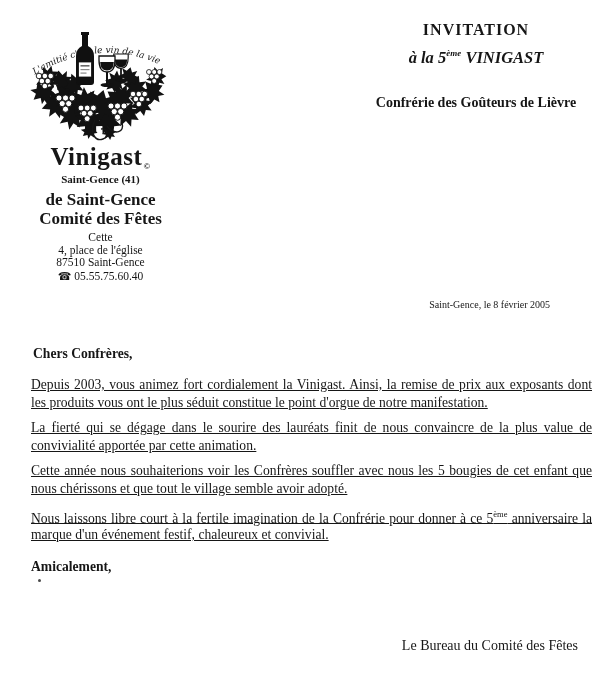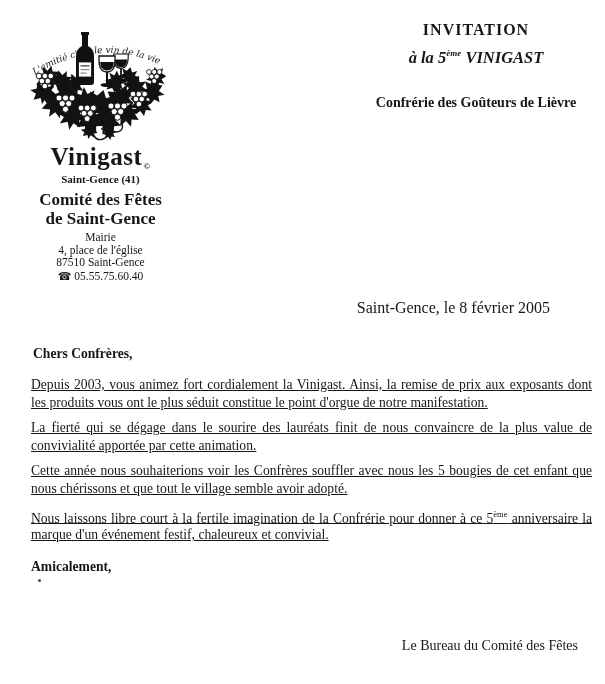--- a/index.html
+++ b/index.html
@@ -21,21 +21,21 @@
   .addr{position:absolute;left:0;top:231px;width:185px;font-size:11.5px;line-height:12.5px;}
   .addr .phone-row{margin-top:1px;}
   .phone-glyph{font-family:"DejaVu Sans",sans-serif;font-size:11px;margin-right:3px;}
   
   .title-block{position:absolute;left:365px;top:20px;width:222px;text-align:center;font-weight:bold;}
   .title-line1{font-size:16px;letter-spacing:1px;line-height:19px;}
   .title-line2{font-size:16.5px;line-height:28px;font-style:italic;}
   .title-line2 sup{font-size:9px;}
   .subtitle{margin-top:23px;font-size:14px;}
   
-  .dateline{position:absolute;top:299px;right:55px;font-size:16px;}
+  .dateline{position:absolute;top:299px;right:55px;font-size:10px;}
   .letter-body{position:absolute;left:31px;right:13px;top:345px;font-size:13.6px;line-height:17.3px;}
   .salutation{margin:0 0 14px 2px;font-weight:bold;}
   .letter-body p{margin:0 0 8.5px 0;text-align:justify;text-decoration:underline;}
   .letter-body p sup{font-size:8.5px;}
   .valediction{margin-top:14px;font-weight:bold;}
   .artifact-dot{position:absolute;left:38px;top:579px;width:3px;height:3px;border-radius:50%;background:#4a4a4a;}
   .signature{position:absolute;top:638px;right:27px;font-size:14px;}
   
   .logo-art .ink{fill:#121212;}
   .logo-art .outline{fill:#ffffff;stroke:#121212;}
@@ -126,26 +126,26 @@
       <g fill="none" stroke="#161616" stroke-width="1.4">
         <path d="M70,106 C64,118 70,128 78,125 C84,123 83,114 76,115"></path>
         <path d="M82,112 C90,122 100,118 97,109"></path>
       </g>
     </svg>
 
     <div class="wordmark"><span>Vinigast</span><span class="tm">©</span></div>
     <div class="logo-city">Saint-Gence (41)</div>
 
     <div class="committee">
+      <div>de Saint-Gence</div>
       <div>Comité des Fêtes</div>
-      <div>de Saint-Gence</div>
     </div>
 
     <div class="addr">
-      <div>Mairie</div>
+      <div>Cette</div>
       <div>4, place de l'église</div>
       <div>87510 Saint-Gence</div>
       <div class="phone-row"><span class="phone-glyph">☎</span><span>05.55.75.60.40</span></div>
     </div>
   </div>
 
   <div class="title-block">
     <div class="title-line1">INVITATION</div>
     <div class="title-line2"><span>à la 5</span><sup>ème</sup><span> VINIGAST</span></div>
     <div class="subtitle">Confrérie des Goûteurs de Lièvre</div>

